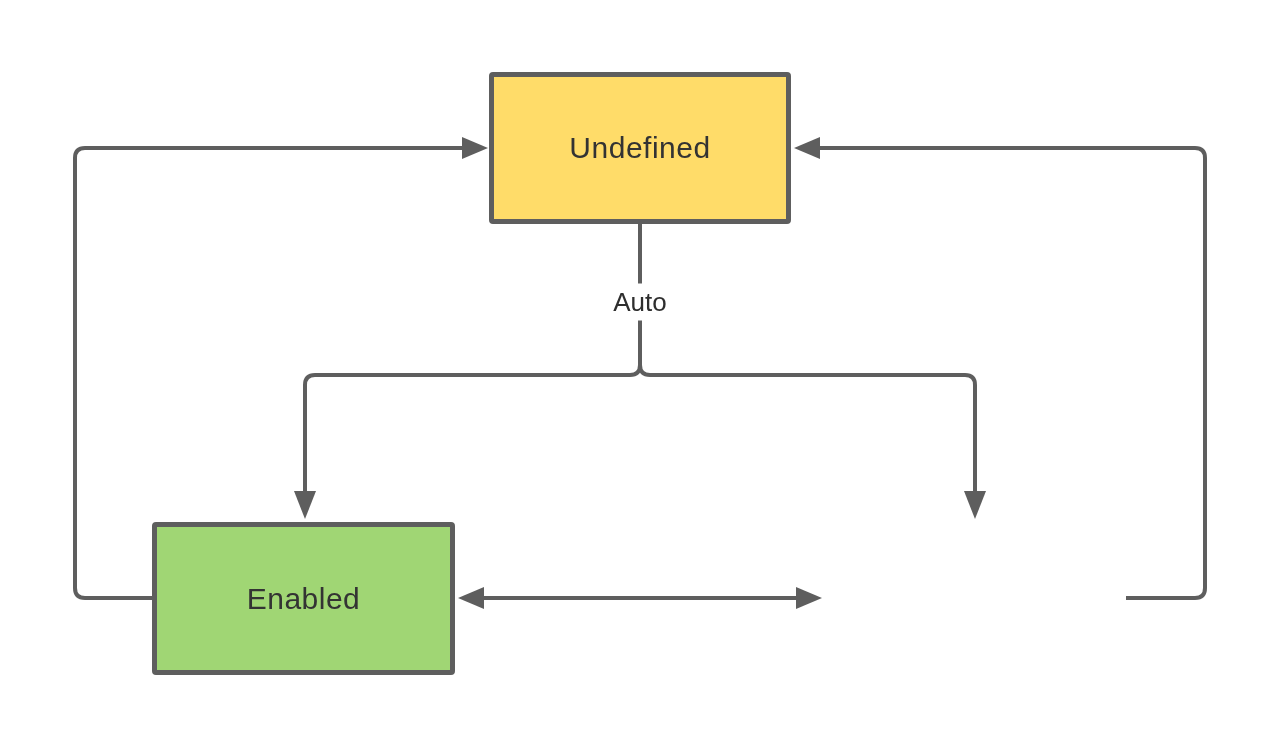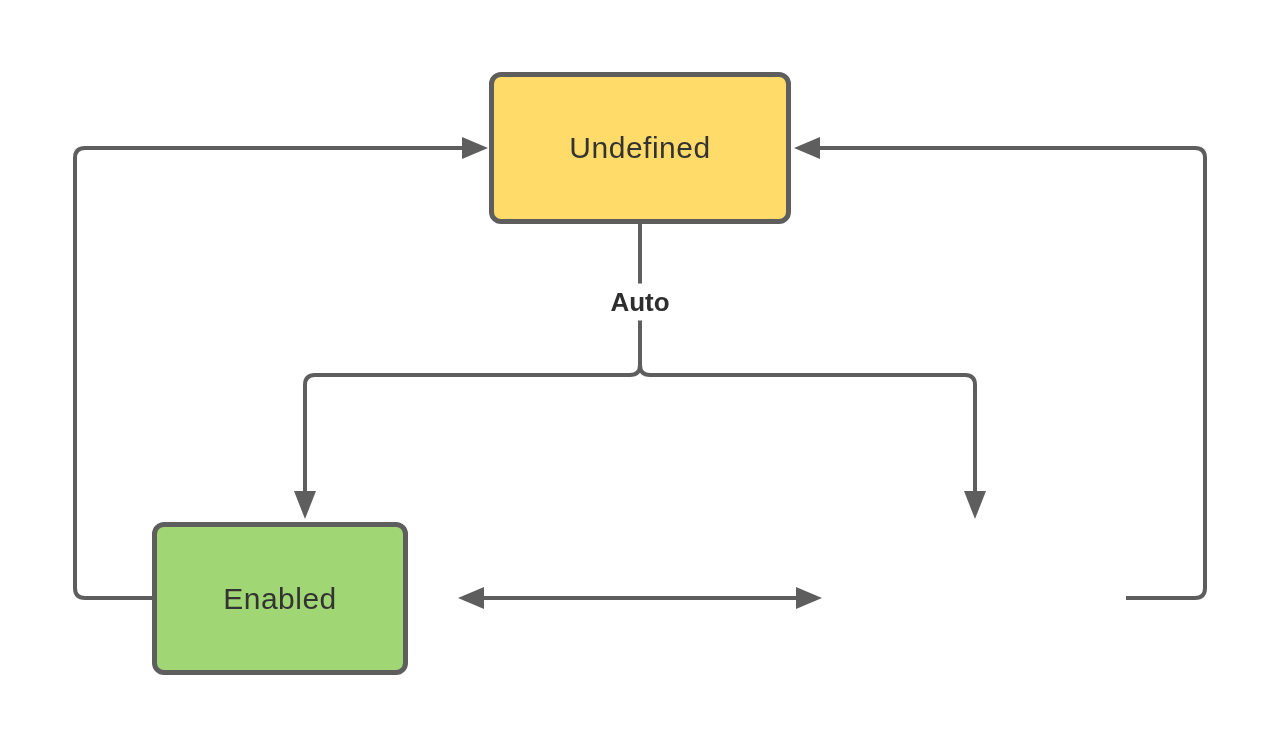--- a/index.html
+++ b/index.html
@@ -22,52 +22,52 @@
     stroke: var(--connector, #5e5e5e);
     stroke-width: 4;
   }
   .arrowhead {
     fill: var(--connector, #5e5e5e);
     stroke: none;
   }
   .node {
     position: absolute;
     border: 5px solid var(--node-border, #5e5e5e);
-    border-radius: 12px;
+    border-radius: 4px;
     display: flex;
     align-items: center;
     justify-content: center;
   }
   .node-label {
     font-size: 30px;
     color: var(--label-text, #333333);
     letter-spacing: 0.5px;
   }
   .node-undefined {
     left: 489px; top: 72px;
     width: 302px; height: 152px;
     background: var(--undefined-fill, #ffdc69);
   }
   .node-enabled {
     left: 152px; top: 522px;
-    width: 256px; height: 153px;
+    width: 303px; height: 153px;
     background: var(--enabled-fill, #a0d674);
   }
   .node-disabled {
     left: 826px; top: 522px;
     width: 300px; height: 153px;
     background: var(--disabled-fill, #9bd2f2);
   }
   .edge-label {
     position: absolute;
     left: 640px; top: 302px;
     transform: translate(-50%, -50%);
     background: var(--background, #ffffff);
     padding: 3px 9px;
-    font-weight: bold;
+    font-weight: normal;
     font-size: 26px;
     color: var(--edge-label-text, #2e2e2e);
   }
 </style>
 </head>
 <body>
 
 <div class="canvas">
 
   <svg class="connector-layer" viewBox="0 0 1281 750" xmlns="http://www.w3.org/2000/svg">

